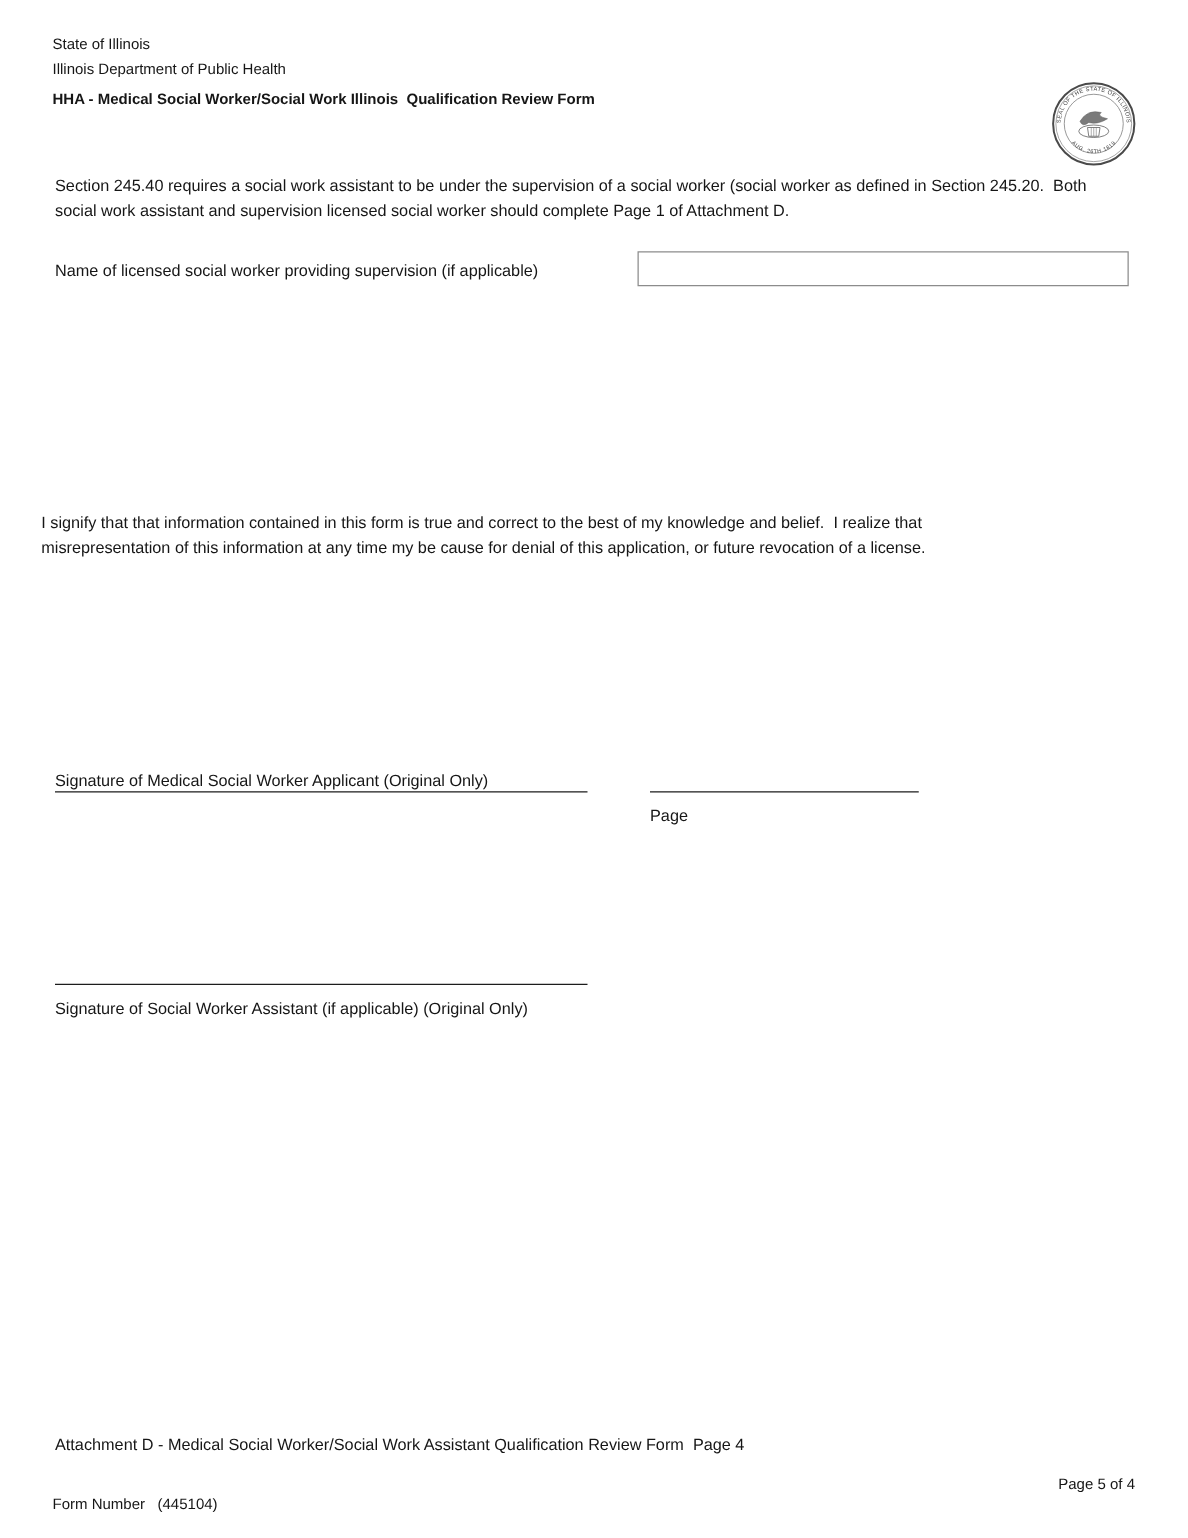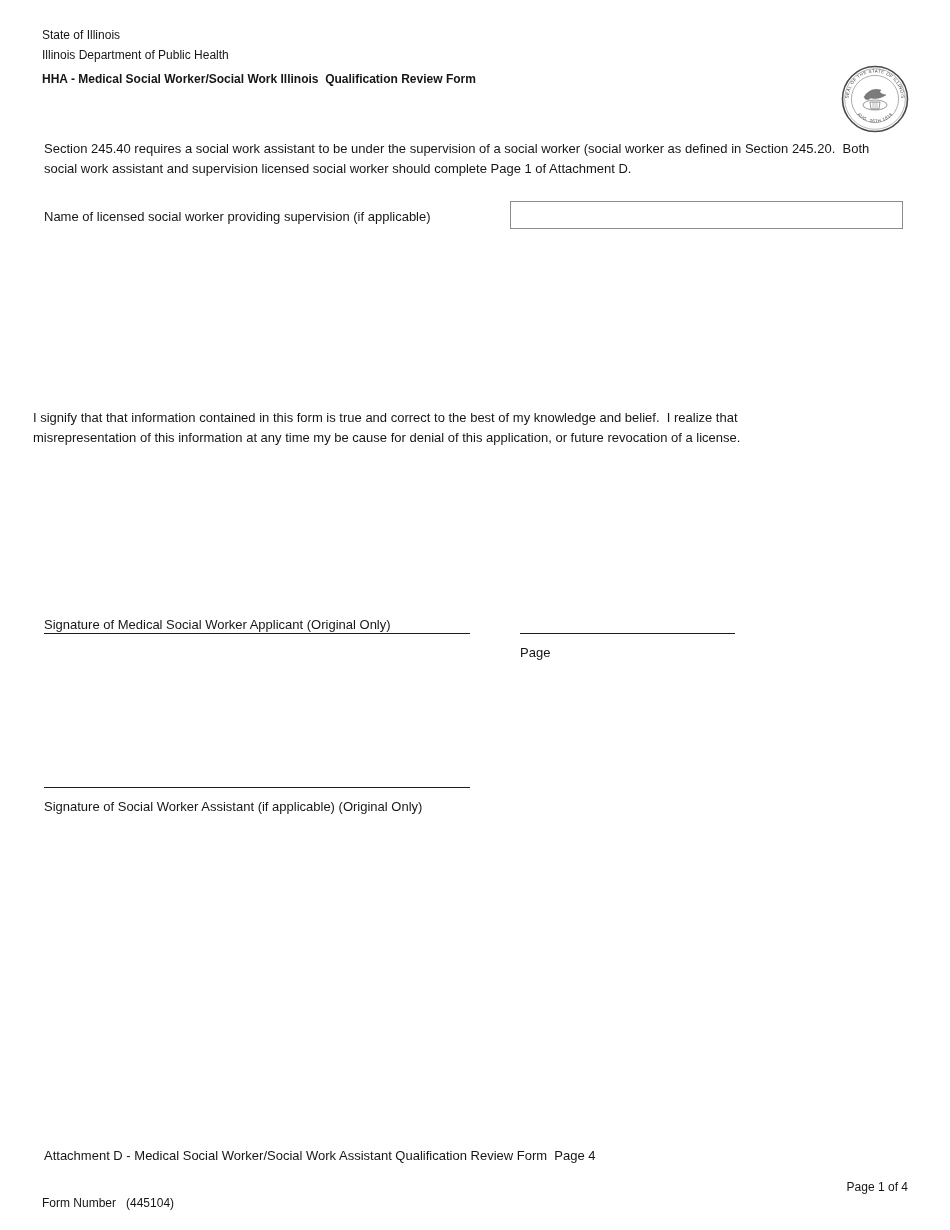--- a/index.html
+++ b/index.html
@@ -72,13 +72,13 @@
 <div class="abs sigline" style="left:520px; top:633px; width:215px;"></div>
 <div class="abs t14" style="left:520px; top:643px;">Page</div>
 
 <div class="abs sigline" style="left:44px; top:787px; width:426px;"></div>
 <div class="abs t14" style="left:44px; top:797px;text-align:center;">Signature of Social Worker Assistant (if applicable) (Original Only)</div>
 
 <div class="abs t14" style="left:44px; top:1146px;">Attachment D - Medical Social Worker/Social Work Assistant Qualification Review Form  Page 4</div>
 
 <div class="abs t16" style="left:42px; top:1177px;margin-top:16px;">Form Number   (445104)</div>
 
-<div class="abs t16" style="right:42px; top:1177px;">Page 1 of 4</div>
+<div class="abs t16" style="right:42px; top:1177px;">Page 5 of 4</div>
 
 </body></html>

